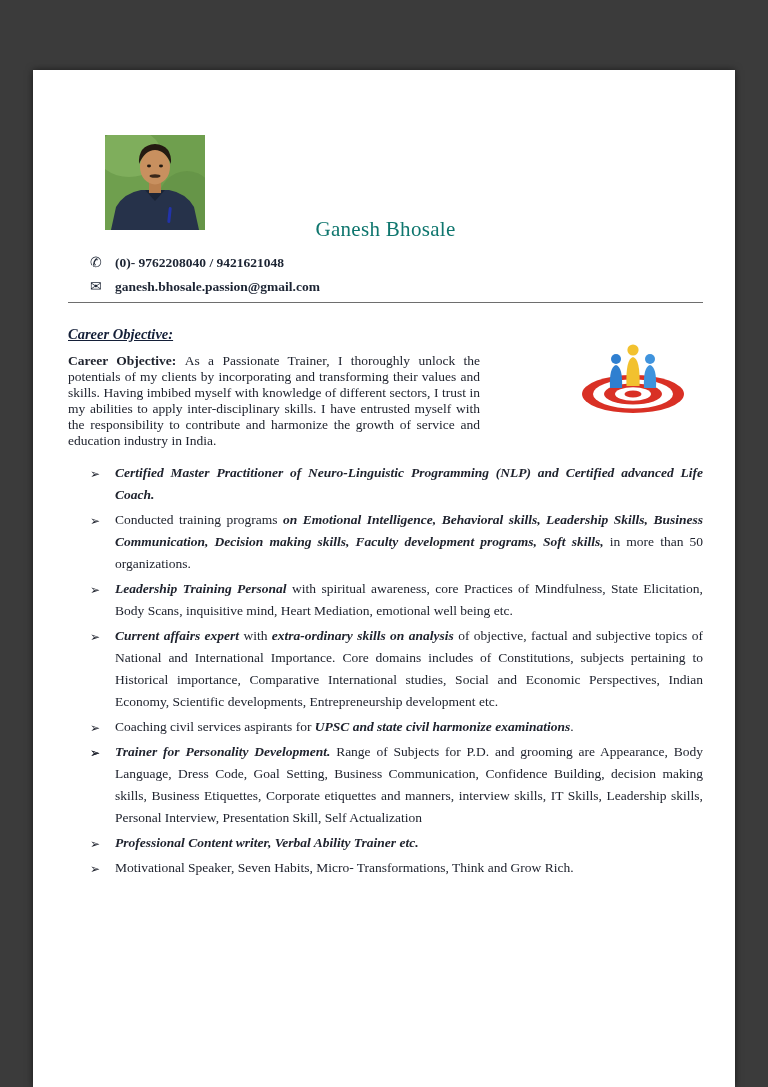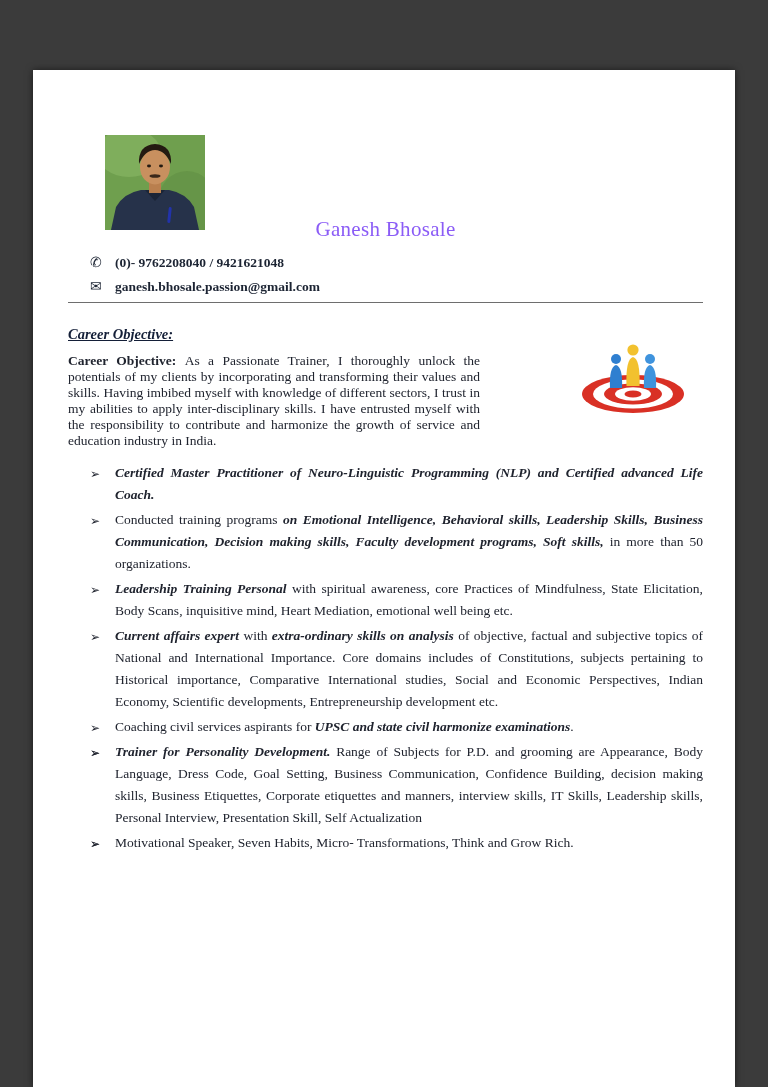--- a/index.html
+++ b/index.html
@@ -22,21 +22,21 @@
     position: absolute;
     left: 72px; top: 65px;
     width: 100px; height: 95px;
   }
   .photo svg { display: block; width: 100%; height: 100%; }
   .name {
     margin: 147px 0 0 0;
     text-align: center;
     font-size: 21px;
     font-weight: normal;
-    color: #8b5cf6;
+    color: #0f766e;
     letter-spacing: 0.3px;
   }
   .contact { margin: 12px 0 0 22px; }
   .contact-line {
     display: flex;
     align-items: center;
     margin-bottom: 7px;
     font-size: 13.5px;
     font-weight: bold;
     color: #1c2433;
@@ -169,17 +169,17 @@
 
 
   <ul class="bullets">
       <li><span class="bullet-glyph">➢</span><span><span class="run-bi">Certified Master Practitioner of Neuro-Linguistic Programming (NLP) and Certified advanced Life Coach.</span></span></li>
       <li><span class="bullet-glyph">➢</span><span><span class="run-r">Conducted training programs </span><span class="run-bi">on Emotional Intelligence, Behavioral skills, Leadership Skills, Business Communication, Decision making skills, Faculty development programs, Soft skills,</span><span class="run-r"> in more than 50 organizations.</span></span></li>
       <li><span class="bullet-glyph">➢</span><span><span class="run-bi">Leadership Training Personal</span><span class="run-r"> with spiritual awareness, core Practices of Mindfulness, State Elicitation, Body Scans, inquisitive mind, Heart Mediation, emotional well being etc.</span></span></li>
       <li><span class="bullet-glyph">➢</span><span><span class="run-bi">Current affairs expert</span><span class="run-r"> with </span><span class="run-bi">extra-ordinary skills on analysis</span><span class="run-r"> of objective, factual and subjective topics of National and International Importance. Core domains includes of Constitutions, subjects pertaining to Historical importance, Comparative International studies, Social and Economic Perspectives, Indian Economy, Scientific developments, Entrepreneurship development etc.</span></span></li>
       <li><span class="bullet-glyph">➢</span><span><span class="run-r">Coaching civil services aspirants for </span><span class="run-bi">UPSC and state civil harmonize examinations</span><span class="run-r">.</span></span></li>
       <li><span class="bullet-glyph">➢</span></li>
       <li><span class="bullet-glyph">➢</span><span><span class="run-bi">Trainer for Personality Development.</span><span class="run-r"> Range of Subjects for P.D. and grooming are Appearance, Body Language, Dress Code, Goal Setting, Business Communication, Confidence Building, decision making skills, Business Etiquettes, Corporate etiquettes and manners, interview skills, IT Skills, Leadership skills, Personal Interview, Presentation Skill, Self Actualization</span></span></li>
-      <li><span class="bullet-glyph">➢</span></li>
+      <li><span class="bullet-glyph">➢</span><span><span class="run-bi">Professional Content writer, Verbal Ability Trainer etc.</span></span></li>
       <li><span class="bullet-glyph">➢</span><span><span class="run-r">Motivational Speaker, Seven Habits, Micro- Transformations, Think and Grow Rich.</span></span></li>
     </ul>
 
 </div>
 
 </body></html>

